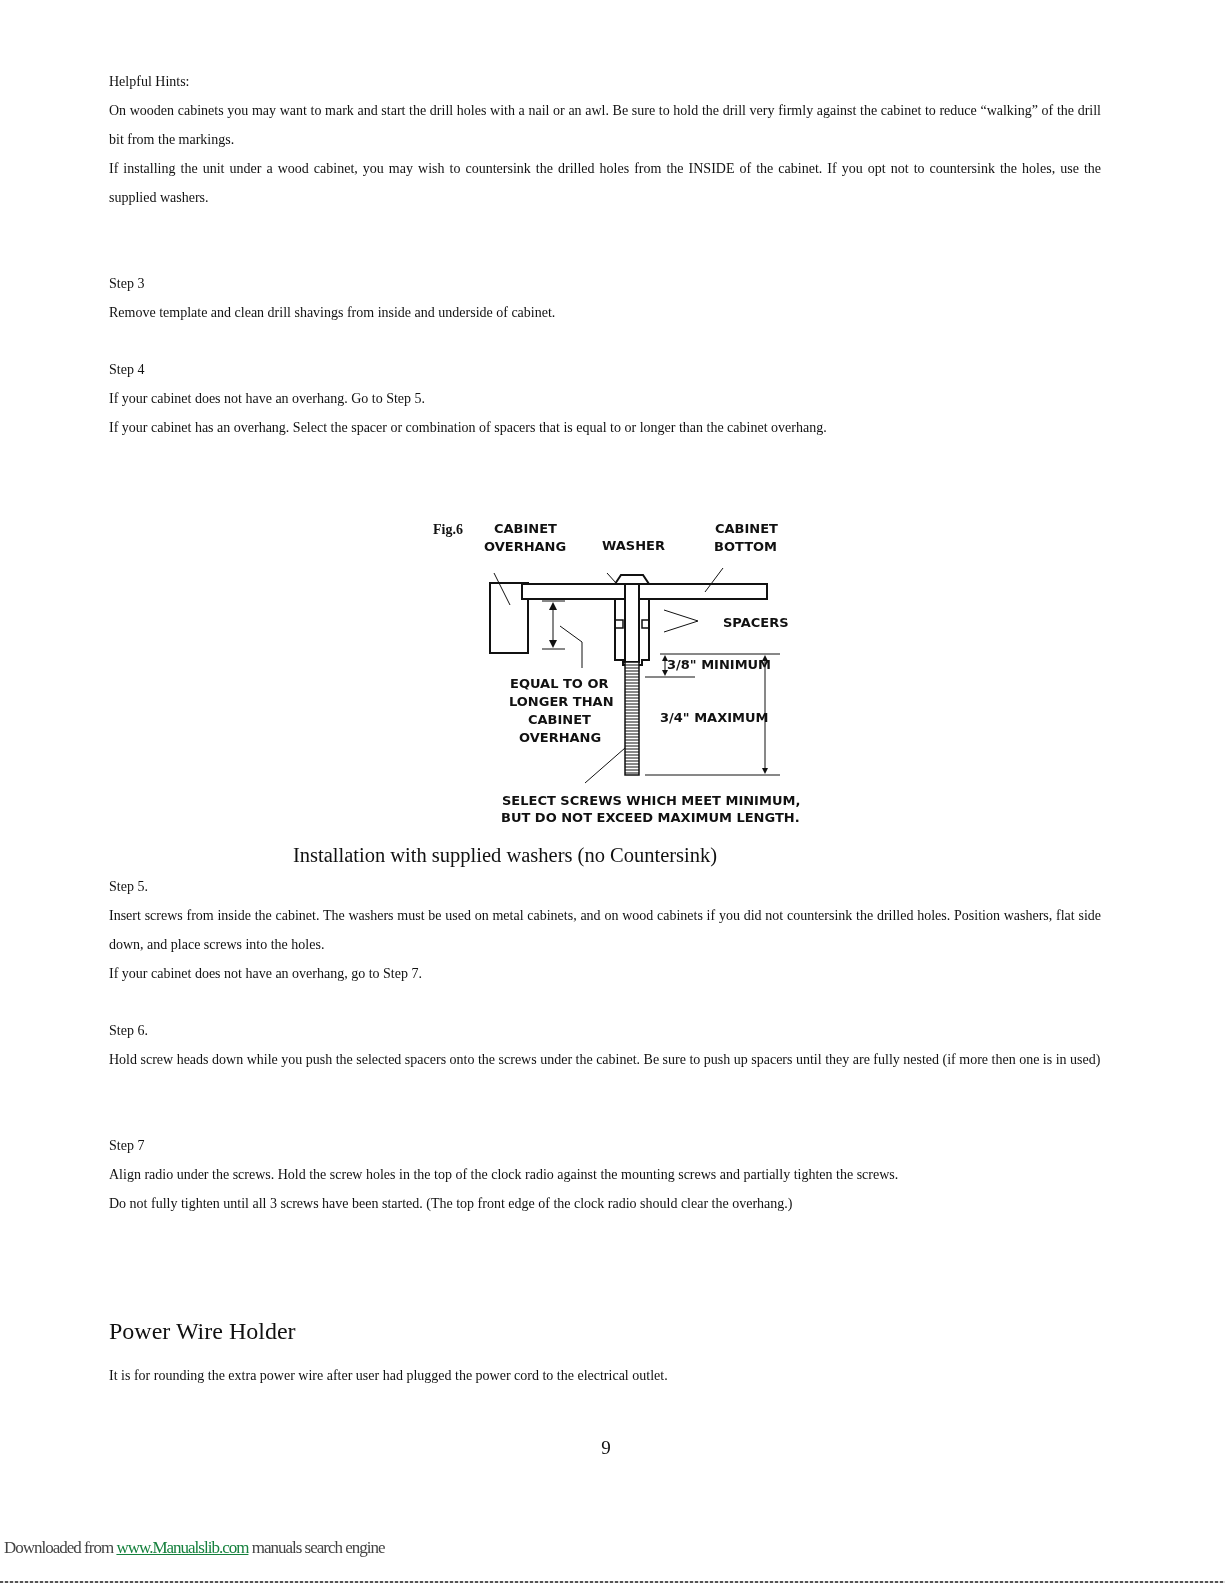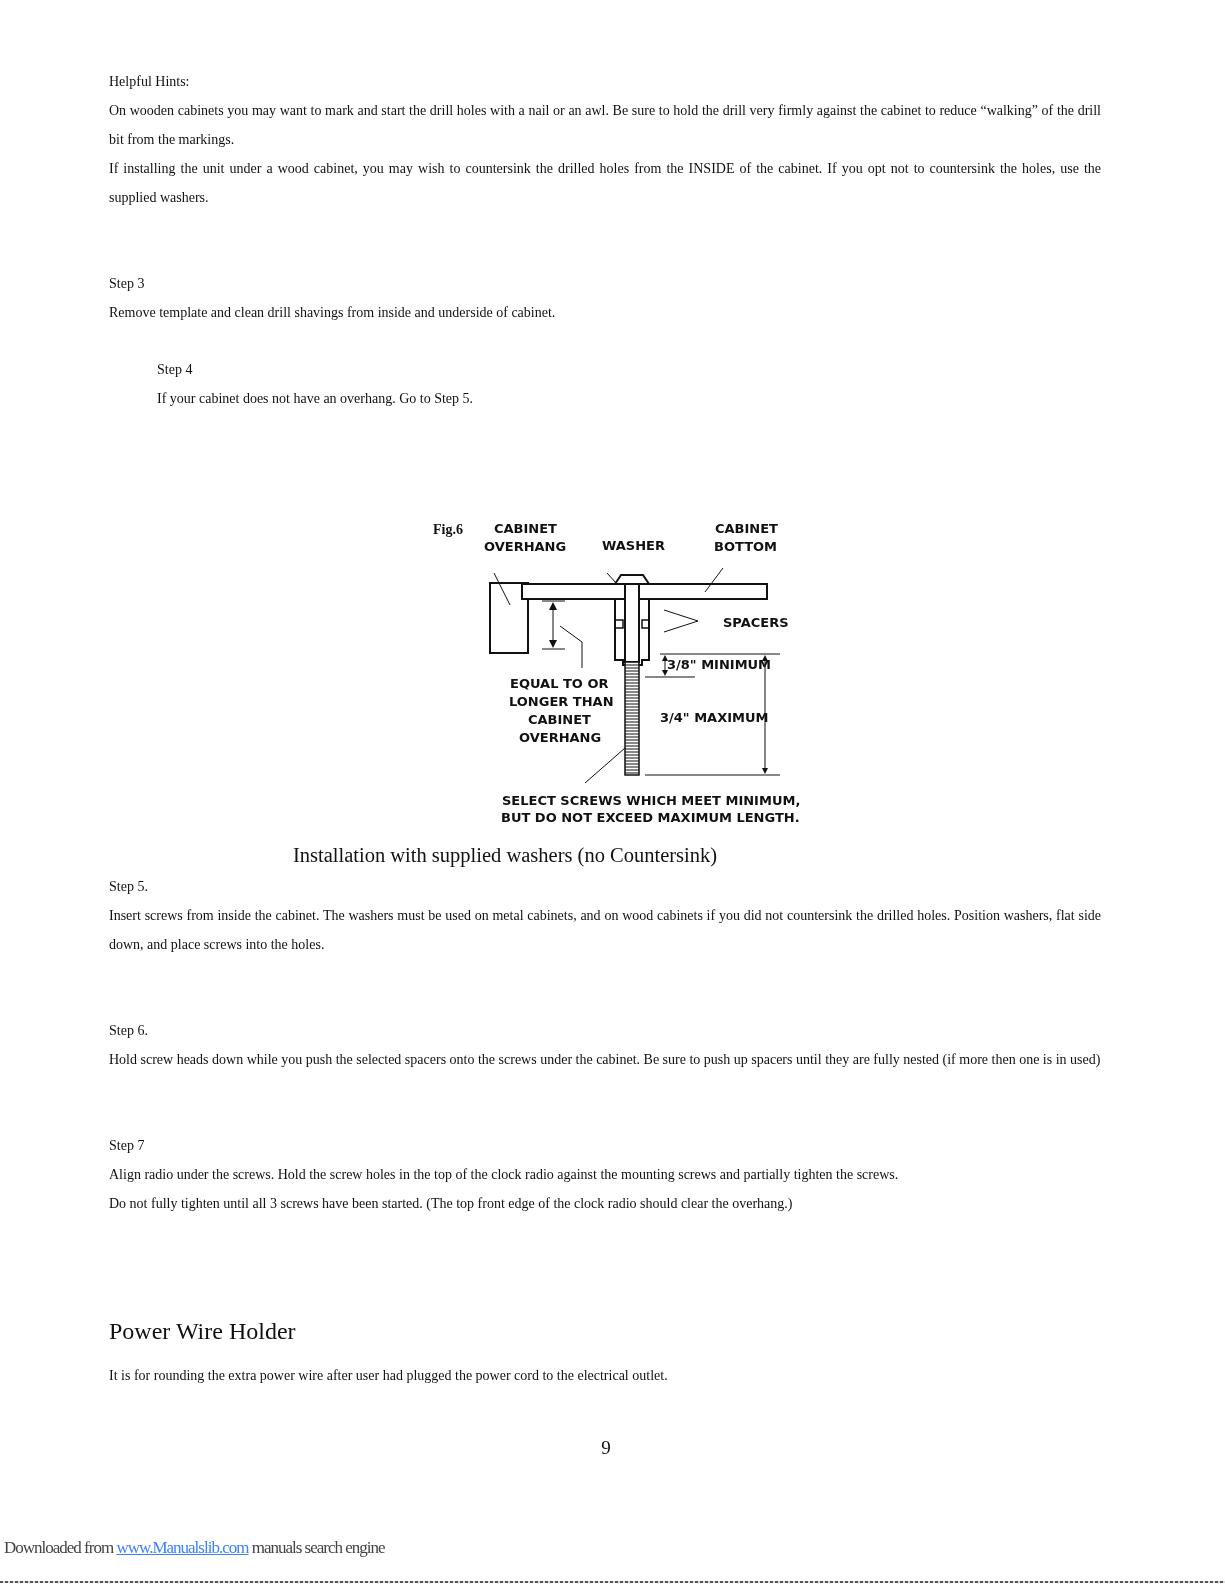--- a/index.html
+++ b/index.html
@@ -27,23 +27,24 @@
   <span class="line">Helpful Hints:</span>
   <span class="line lastline">On wooden cabinets you may want to mark and start the drill holes with a nail or an awl. Be sure to hold the drill very firmly against the cabinet to reduce “walking” of the drill bit from the markings.</span>
   <span class="line lastline">If installing the unit under a wood cabinet, you may wish to countersink the drilled holes from the INSIDE of the cabinet. If you opt not to countersink the holes, use the supplied washers.</span>
 </div>
 
 <div class="p" style="top:269px;">
   <span class="line">Step 3</span>
   <span class="line lastline">Remove template and clean drill shavings from inside and underside of cabinet.</span>
 </div>
 
-<div class="p" style="top:355px;margin-left:48px;">
+<div class="p" style="top:355px;">
   <span class="line">Step 4</span>
   <span class="line lastline">If your cabinet does not have an overhang. Go to Step 5.</span>
+  <span class="line lastline">If your cabinet has an overhang. Select the spacer or combination of spacers that is equal to or longer than the cabinet overhang.</span>
 </div>
 
 <div class="fig">
   <svg width="380" height="330" viewBox="0 0 380 330" xmlns="http://www.w3.org/2000/svg">
 
     <text class="figlabel" x="13" y="24">Fig.6</text>
     <text x="74" y="23">CABINET</text>
     <text x="64" y="41">OVERHANG</text>
     <text x="182" y="40">WASHER</text>
     <text x="295" y="23">CABINET</text>
@@ -140,34 +141,35 @@
       <polygon points="345,264 342,258 348,258"></polygon>
     </g>
   </svg>
 </div>
 
 <div class="caption">Installation with supplied washers (no Countersink)</div>
 
 <div class="p" style="top:872px;">
   <span class="line">Step 5.</span>
   <span class="line lastline">Insert screws from inside the cabinet. The washers must be used on metal cabinets, and on wood cabinets if you did not countersink the drilled holes. Position washers, flat side down, and place screws into the holes.</span>
+  <span class="line lastline">If your cabinet does not have an overhang, go to Step 7.</span>
 </div>
 
 <div class="p" style="top:1016px;">
   <span class="line">Step 6.</span>
   <span class="line lastline">Hold screw heads down while you push the selected spacers onto the screws under the cabinet. Be sure to push up spacers until they are fully nested (if more then one is in used)</span>
 </div>
 
 <div class="p" style="top:1131px;">
   <span class="line">Step 7</span>
   <span class="line lastline">Align radio under the screws. Hold the screw holes in the top of the clock radio against the mounting screws and partially tighten the screws.</span>
   <span class="line lastline">Do not fully tighten until all 3 screws have been started. (The top front edge of the clock radio should clear the overhang.)</span>
 </div>
 
 <div class="p heading" style="top:1317px;">Power Wire Holder</div>
 <div class="p" style="top:1361px;">It is for rounding the extra power wire after user had plugged the power cord to the electrical outlet.</div>
 
 <div class="pagenum">9</div>
 
 <div class="footer">
-  <span>Downloaded from </span><a style="color: #3b82f6; text-align: right;">www.Manualslib.com</a><span> manuals search engine</span>
+  <span>Downloaded from </span><a style="color: #15803d; text-align: right;">www.Manualslib.com</a><span> manuals search engine</span>
 </div>
 <div class="footer-rule"></div>
 
 </body></html>

